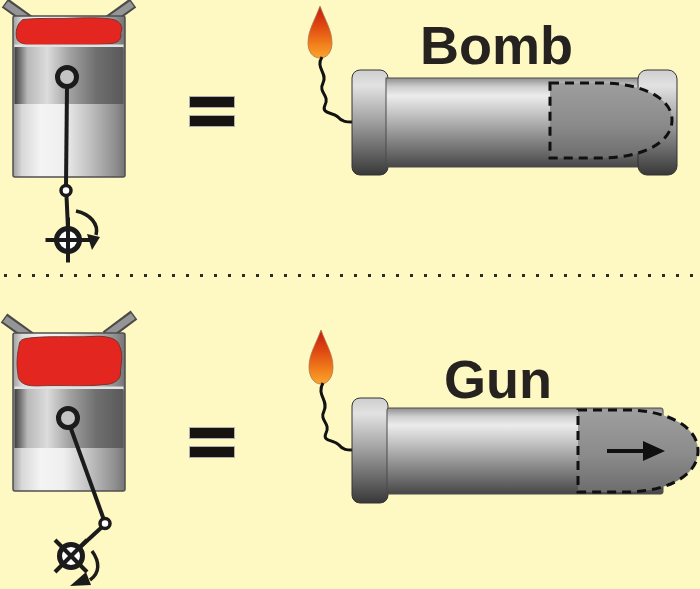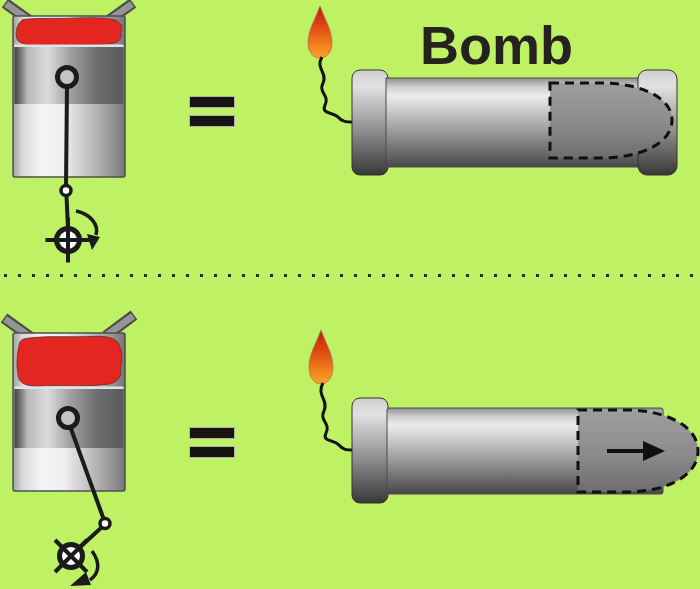--- a/index.html
+++ b/index.html
@@ -1,20 +1,20 @@
 <!DOCTYPE html>
 <html><head>
 <meta charset="utf-8">
 <style>
   html, body { margin: 0; padding: 0; background: #ffffff; }
   #canvas {
     position: relative;
     width: 700px;
     height: 589px;
-    background: #bef264;
+    background: #fef9c3;
     overflow: hidden;
     font-family: "Liberation Sans", sans-serif;
   }
   .abs { position: absolute; }
   .panel { position: absolute; inset: 0; }
   .diagram-label {
     position: absolute;
     font-weight: bold;
     font-size: 54px;
     line-height: 1;
@@ -233,15 +233,16 @@
       <path d="M28,63 C21,75 34,80 29,91 C24,101 36,103 31,113 C27,122 38,119 44,125 C48,130 52,130 57,130" fill="none" stroke="#121212" stroke-width="3"></path>
       <rect x="57" y="78" width="36" height="105" rx="8" fill="url(#capGradG)" stroke="#333333" stroke-width="1"></rect>
       <rect x="92" y="88" width="276" height="86" rx="2" fill="url(#bodyGradG)" stroke="#4a4a4a" stroke-width="1"></rect>
       <path d="M283,90 L332,90 C367,90 403,104 403,131 C403,158 367,172 332,172 L283,172 Z" fill="url(#bulletGradG)" stroke="#101010" stroke-width="3" stroke-dasharray="9 6"></path>
       <g>
         <line x1="312" y1="131" x2="351" y2="131" stroke="#101010" stroke-width="4"></line>
         <polygon points="348,121 370,131 348,141" fill="#101010"></polygon>
       </g>
     </svg>
 
+    <div class="diagram-label" style="left:444px;top:352px">Gun</div>
   </div>
 
 </div>
 
 </body></html>

